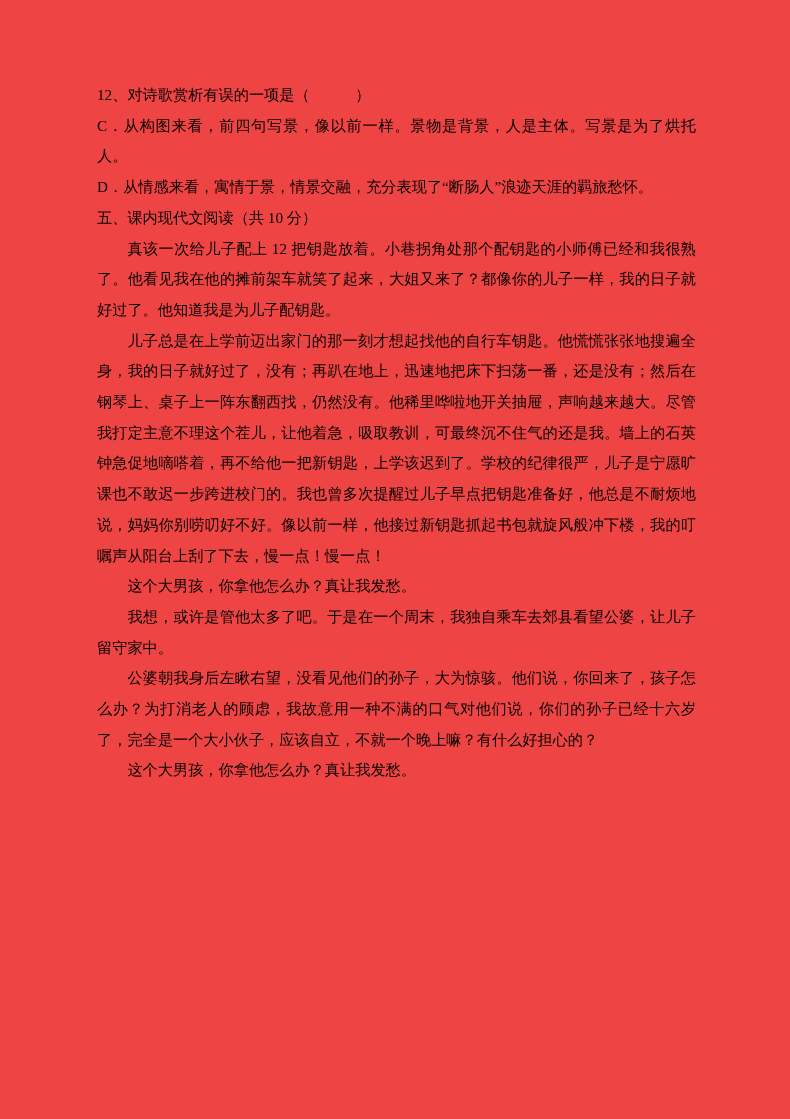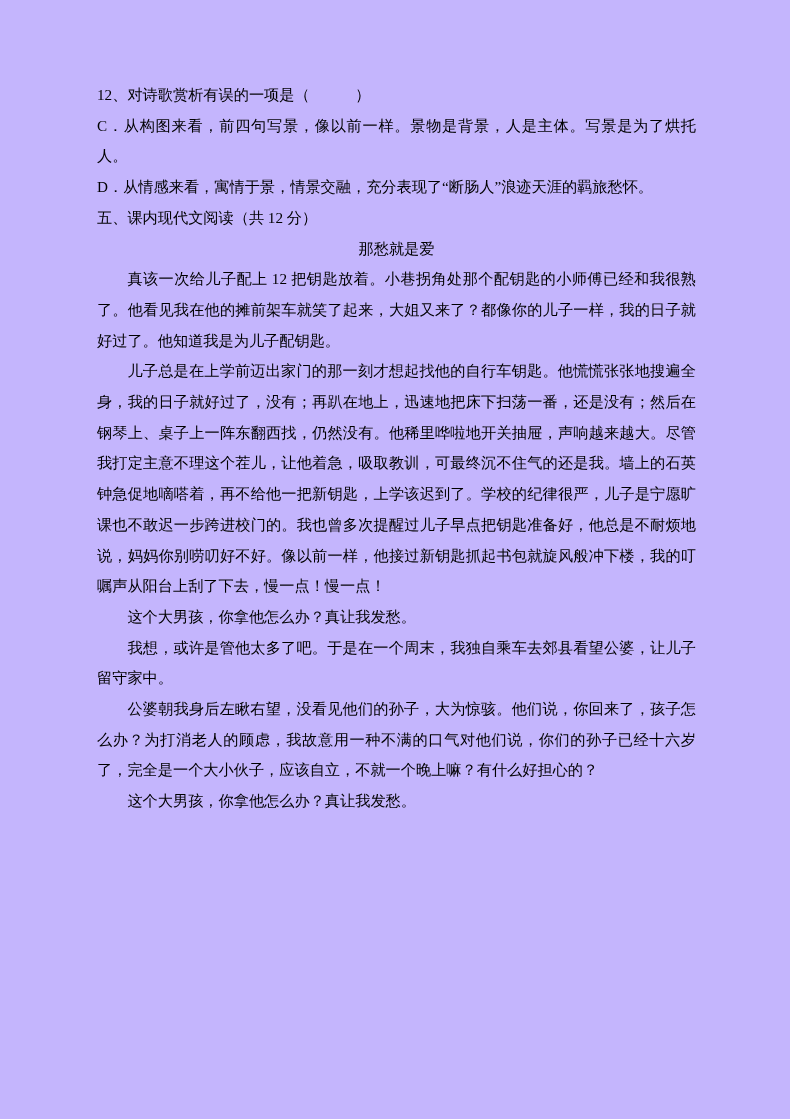--- a/index.html
+++ b/index.html
@@ -5,21 +5,21 @@
   html, body {
     margin: 0;
     padding: 0;
     background: #ffffff;
   }
   .page {
     position: relative;
     box-sizing: border-box;
     width: 790px;
     height: 1119px;
-    background: #c4b5fd;
+    background: #ef4444;
     padding: 80px 94px 0 97px;
     font-family: "Liberation Serif", "DejaVu Serif", serif;
     font-size: 15.2px;
     line-height: 30.7px;
     color: #000000;
     overflow: hidden;
   }
   .page p {
     margin: 0;
     padding: 0;
@@ -36,21 +36,20 @@
     text-indent: 2em;
   }
 </style>
 </head>
 <body>
 
 <div class="page">
   <p>12、对诗歌赏析有误的一项是（　　　）</p>
   <p>C．从构图来看，前四句写景，像以前一样。景物是背景，人是主体。写景是为了烘托人。</p>
   <p>D．从情感来看，寓情于景，情景交融，充分表现了“断肠人”浪迹天涯的羁旅愁怀。</p>
-  <p>五、课内现代文阅读（共 12 分）</p>
-  <h2 class="essay-title">那愁就是爱</h2>
+  <p>五、课内现代文阅读（共 10 分）</p>
   <p class="para">真该一次给儿子配上 12 把钥匙放着。小巷拐角处那个配钥匙的小师傅已经和我很熟了。他看见我在他的摊前架车就笑了起来，大姐又来了？都像你的儿子一样，我的日子就好过了。他知道我是为儿子配钥匙。</p>
   <p class="para">儿子总是在上学前迈出家门的那一刻才想起找他的自行车钥匙。他慌慌张张地搜遍全身，我的日子就好过了，没有；再趴在地上，迅速地把床下扫荡一番，还是没有；然后在钢琴上、桌子上一阵东翻西找，仍然没有。他稀里哗啦地开关抽屉，声响越来越大。尽管我打定主意不理这个茬儿，让他着急，吸取教训，可最终沉不住气的还是我。墙上的石英钟急促地嘀嗒着，再不给他一把新钥匙，上学该迟到了。学校的纪律很严，儿子是宁愿旷课也不敢迟一步跨进校门的。我也曾多次提醒过儿子早点把钥匙准备好，他总是不耐烦地说，妈妈你别唠叨好不好。像以前一样，他接过新钥匙抓起书包就旋风般冲下楼，我的叮嘱声从阳台上刮了下去，慢一点！慢一点！</p>
   <p class="para">这个大男孩，你拿他怎么办？真让我发愁。</p>
   <p class="para">我想，或许是管他太多了吧。于是在一个周末，我独自乘车去郊县看望公婆，让儿子留守家中。</p>
   <p class="para">公婆朝我身后左瞅右望，没看见他们的孙子，大为惊骇。他们说，你回来了，孩子怎么办？为打消老人的顾虑，我故意用一种不满的口气对他们说，你们的孙子已经十六岁了，完全是一个大小伙子，应该自立，不就一个晚上嘛？有什么好担心的？</p>
   <p class="para">这个大男孩，你拿他怎么办？真让我发愁。</p>
 </div>
 
 </body></html>

